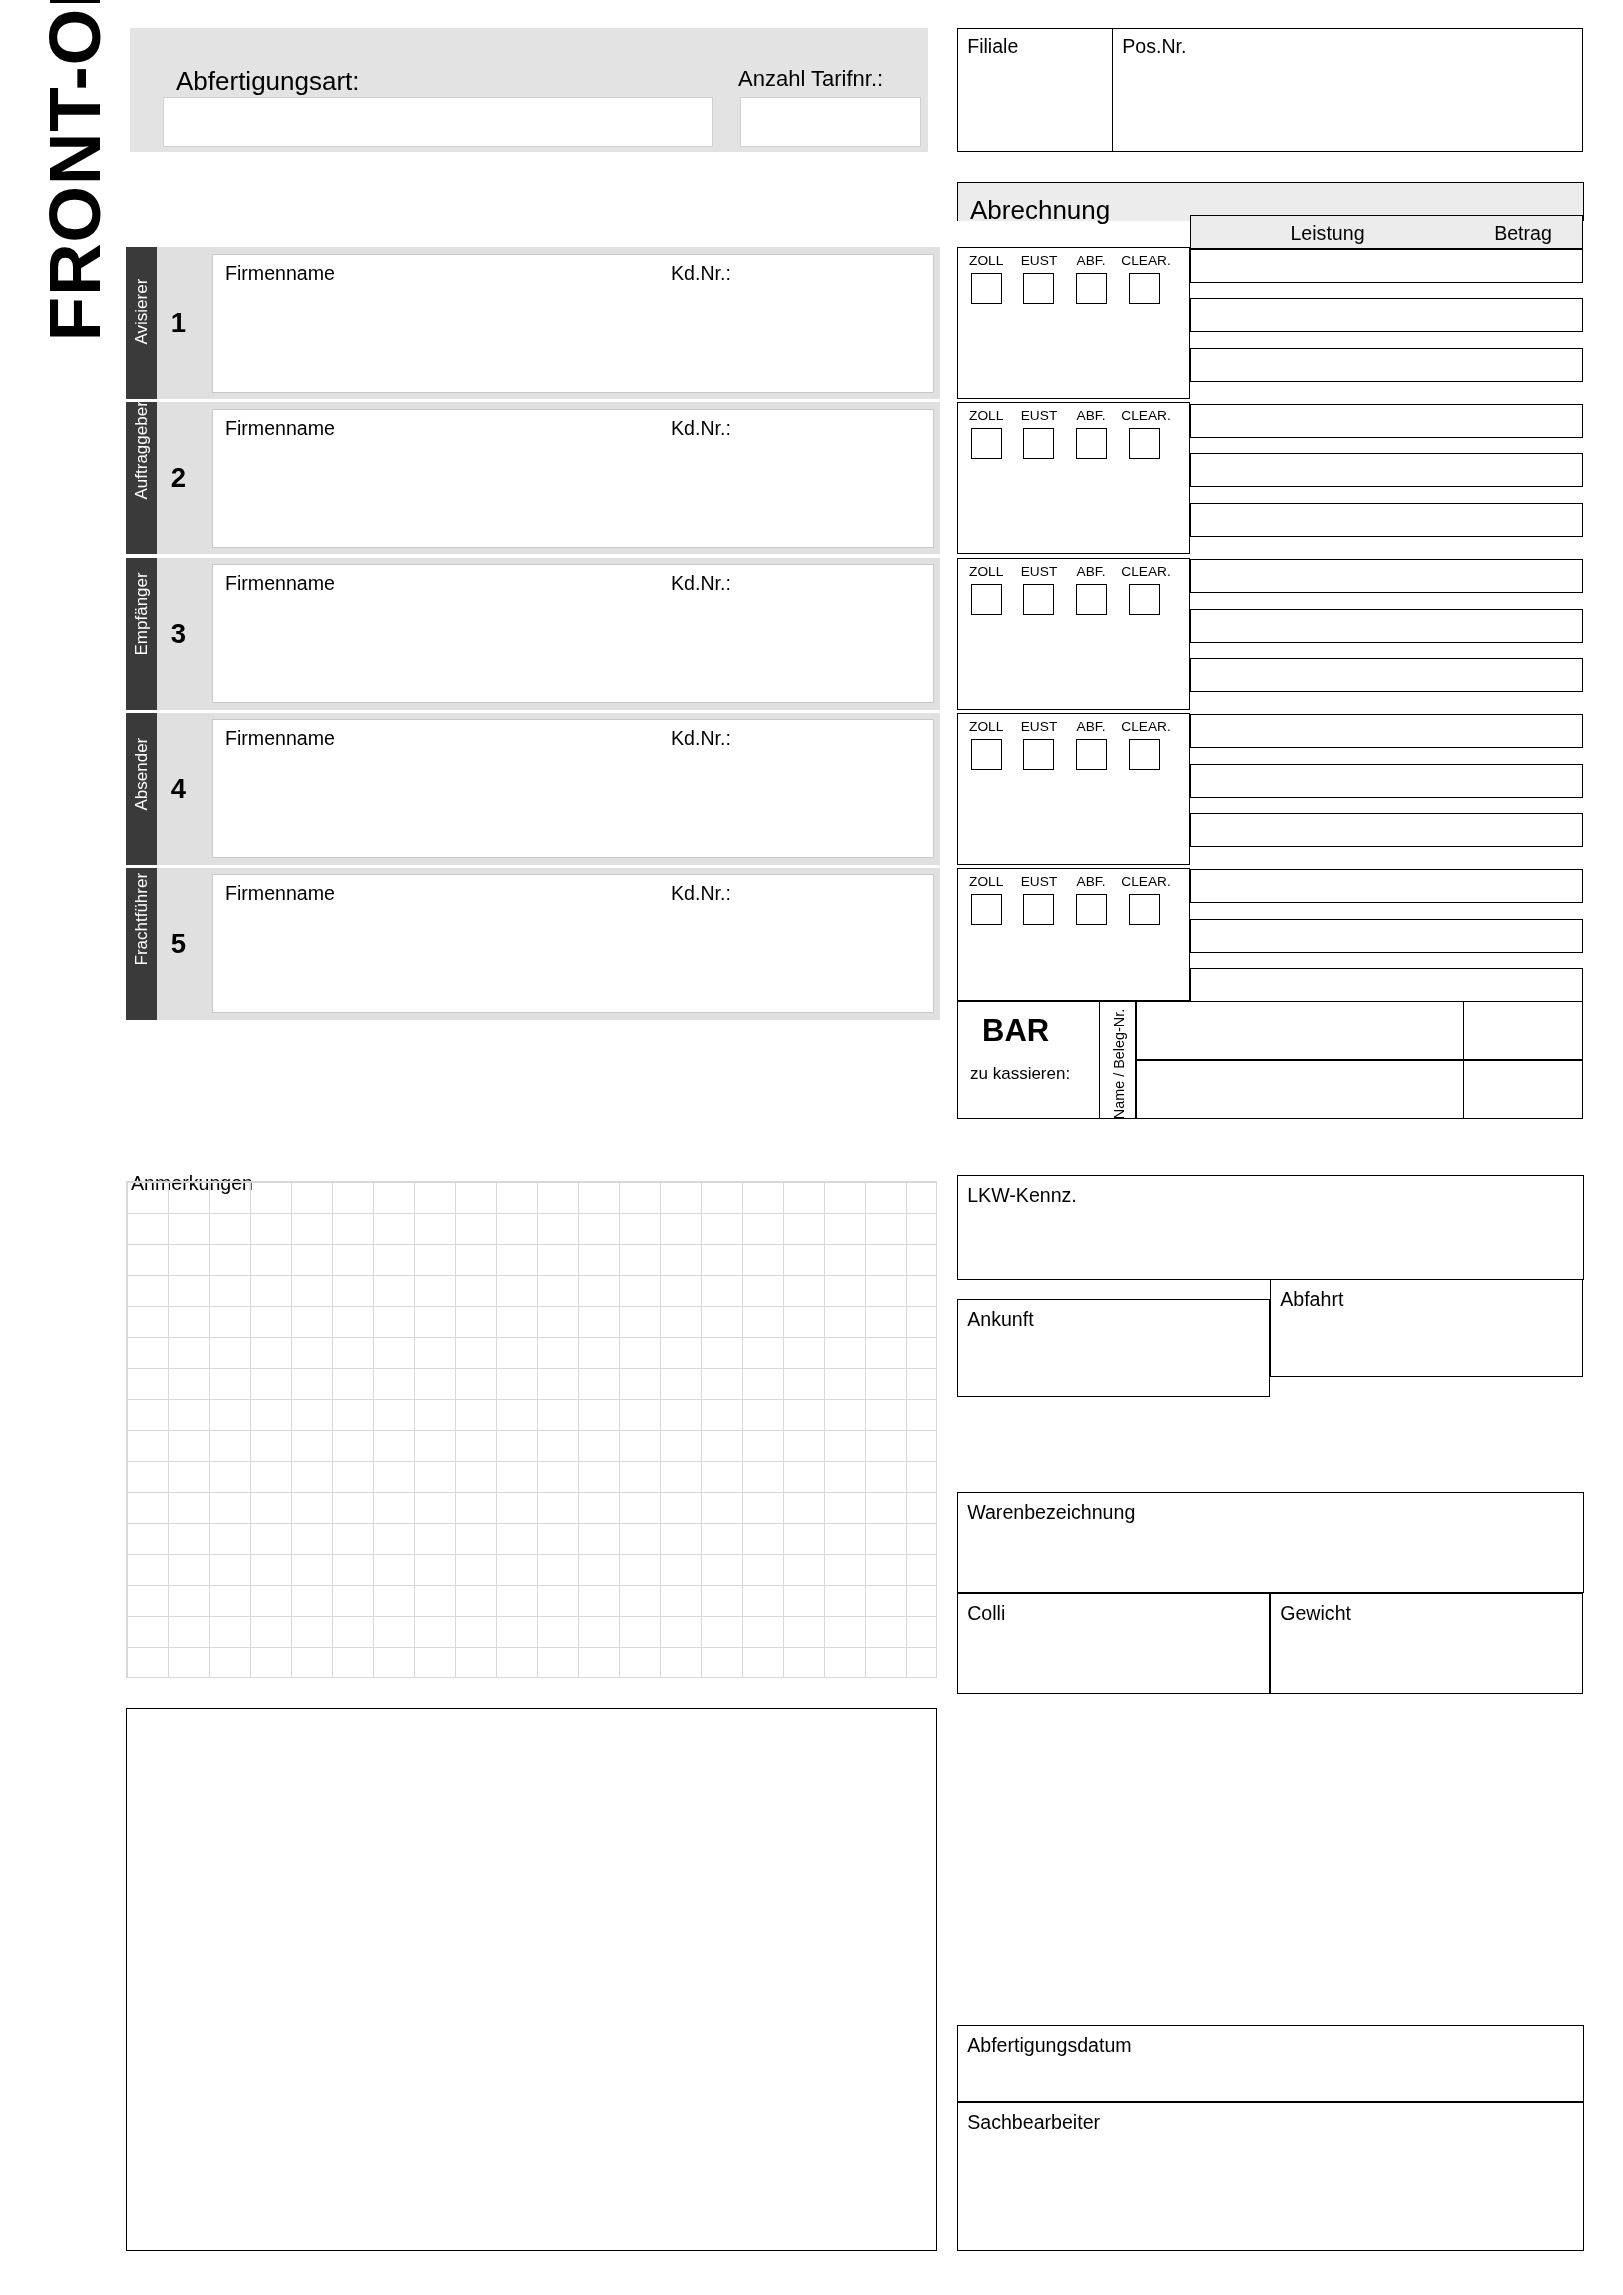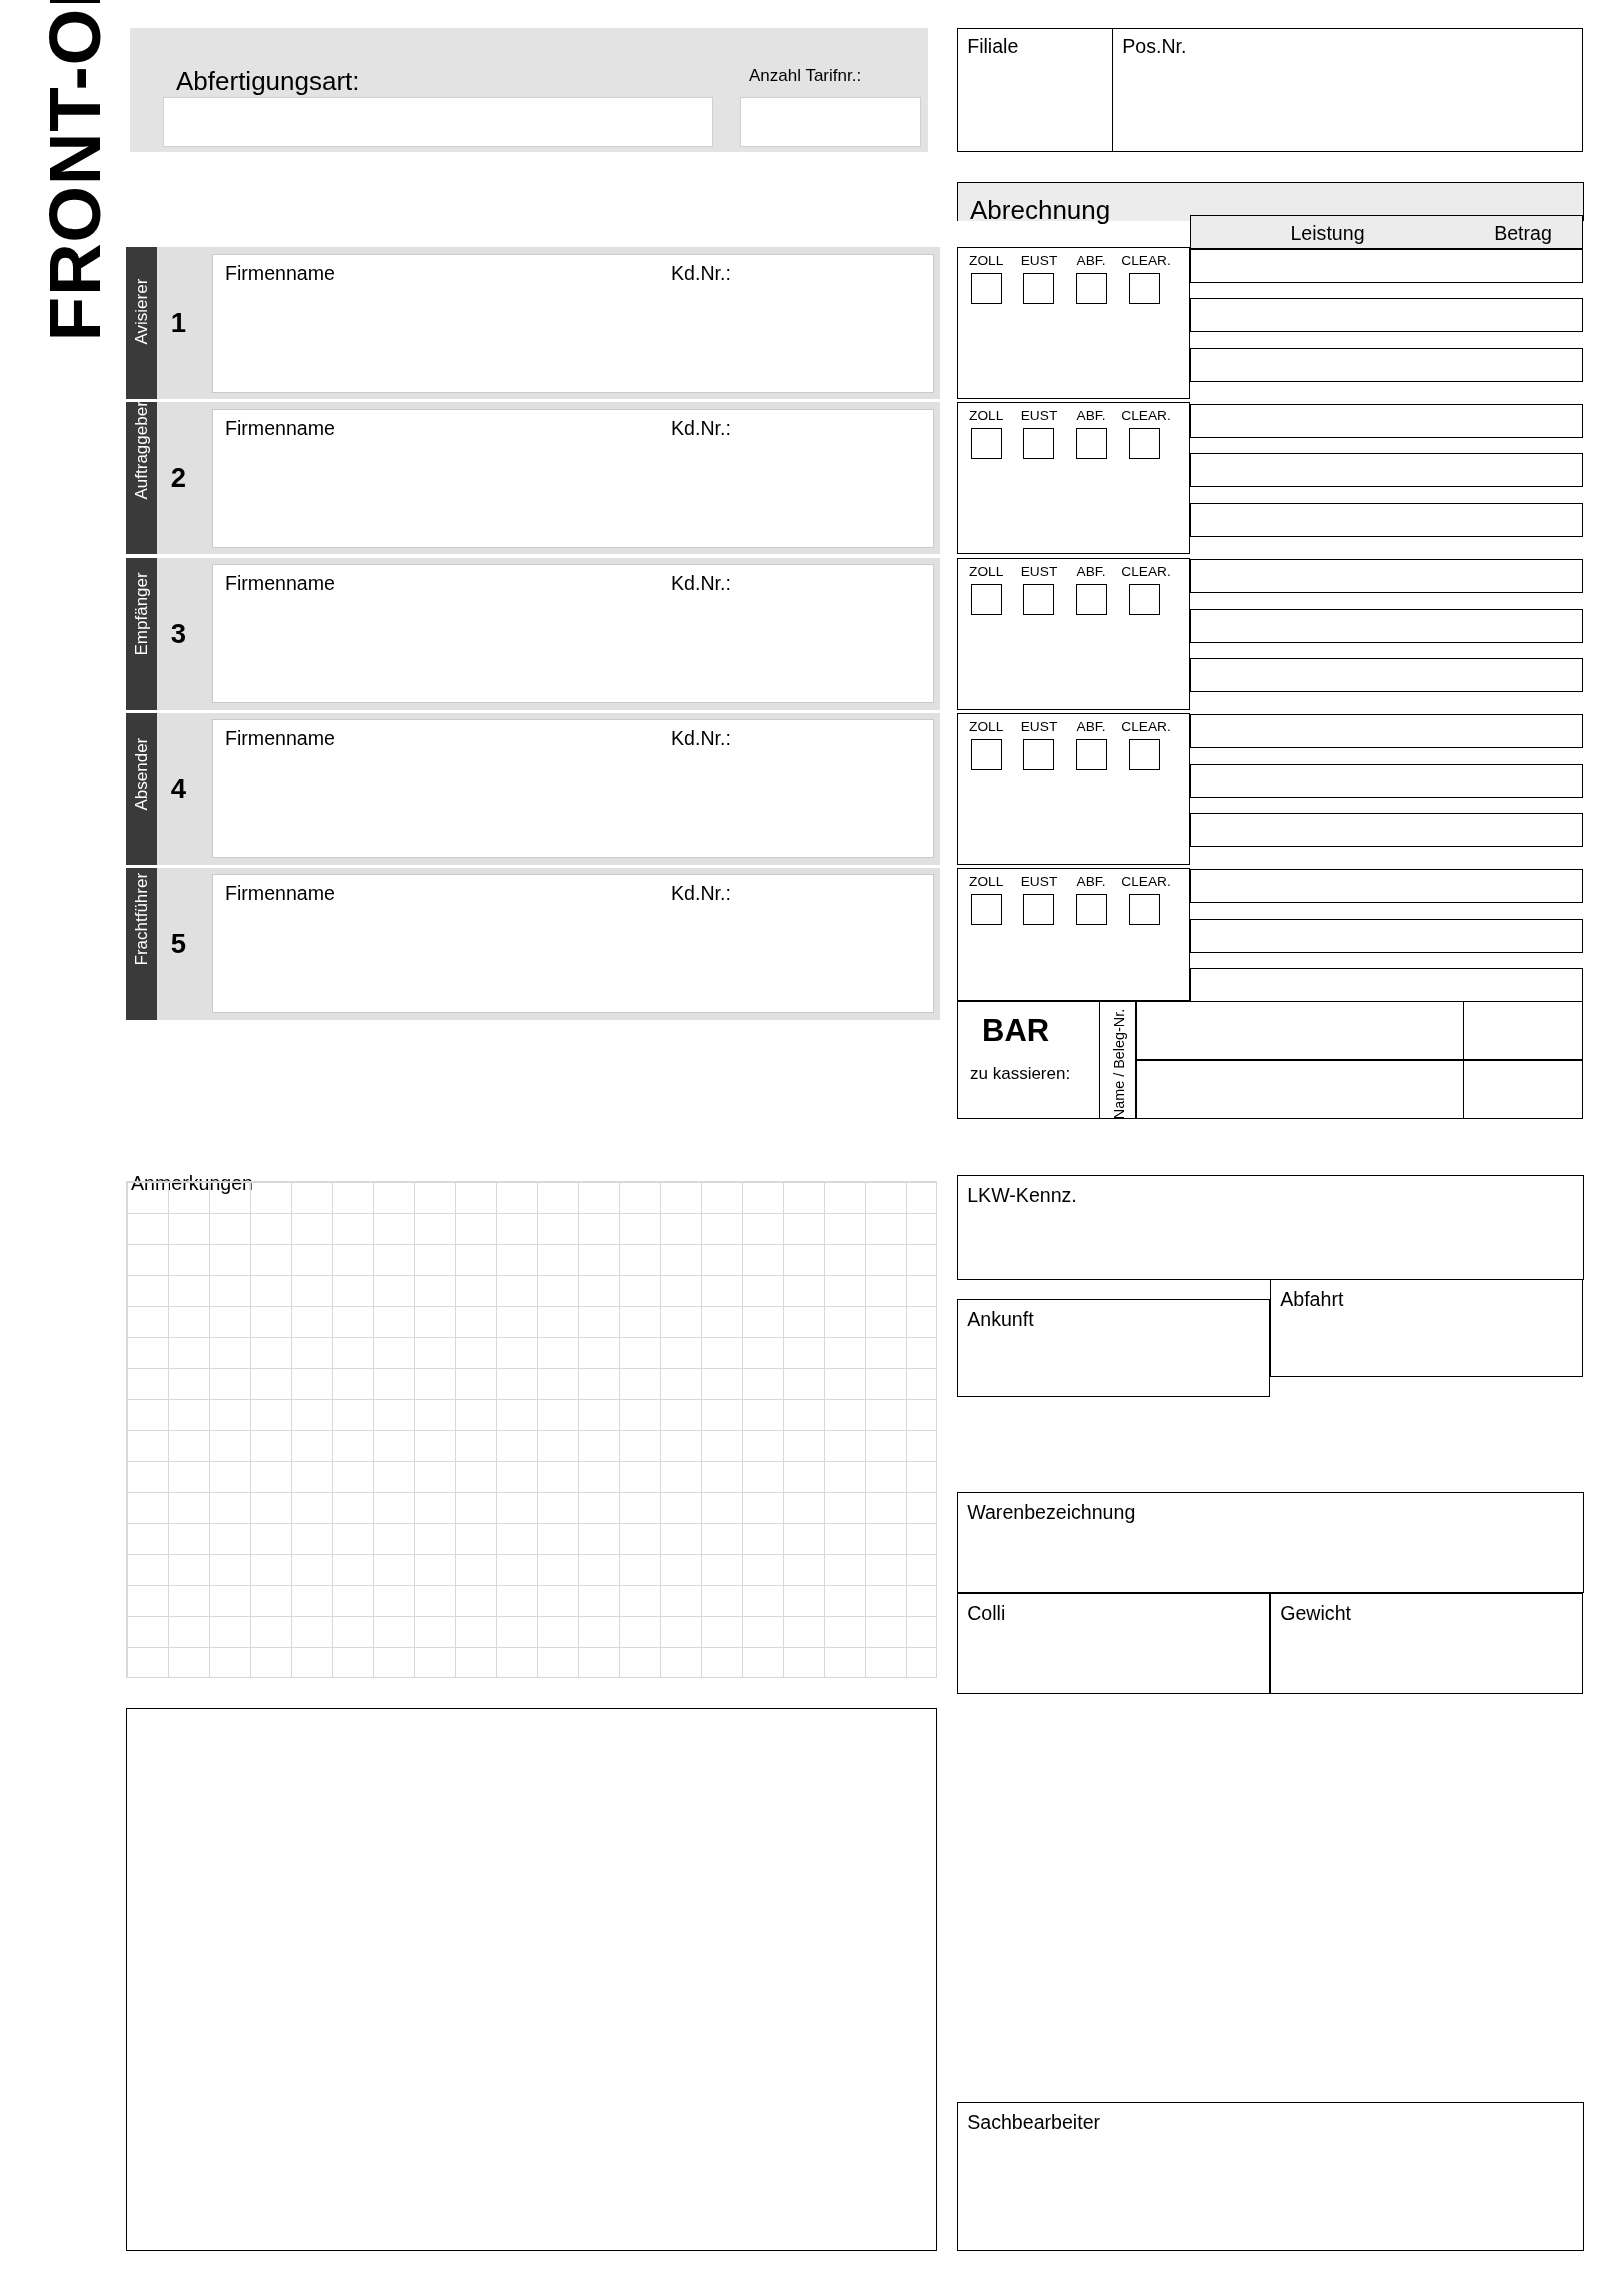--- a/index.html
+++ b/index.html
@@ -88,23 +88,23 @@
     position: absolute;
     left: 732px;
     top: 27.5px;
     width: 196px;
     height: 124px;
     background: #e3e3e3;
     box-sizing: border-box;
   }
   #anzahl-label {
     position: absolute;
-    left: 17px;
+    left: 6px;
     top: 38px;
-    font-size: 17px;
+    font-size: 22px;
     white-space: nowrap;
   }
   #anzahl-input {
     position: absolute;
     left: 7.9px;
     top: 69px;
     width: 181px;
     height: 50px;
     background: #fff;
     border: 1.3px solid #d0d0d0;
@@ -515,18 +515,21 @@
   <div class="box" id="waren-box">
     <div class="lbl" style="left:9.2px; top:9.2px;">Warenbezeichnung</div>
   </div>
   <div class="box" id="colli-box">
     <div class="lbl" style="left:9.2px; top:9.2px;">Colli</div>
   </div>
   <div class="box" id="gewicht-box">
     <div class="lbl" style="left:9.2px; top:9.2px;">Gewicht</div>
   </div>
 
+  <div class="box" id="abfdat-box">
+    <div class="lbl" style="left:9.2px; top:9.2px;">Abfertigungsdatum</div>
+  </div>
   <div class="box" id="sachb-box">
     <div class="lbl" style="left:9.2px; top:9.2px;">Sachbearbeiter</div>
   </div>
 
 </div>
 
 
 </body></html>

